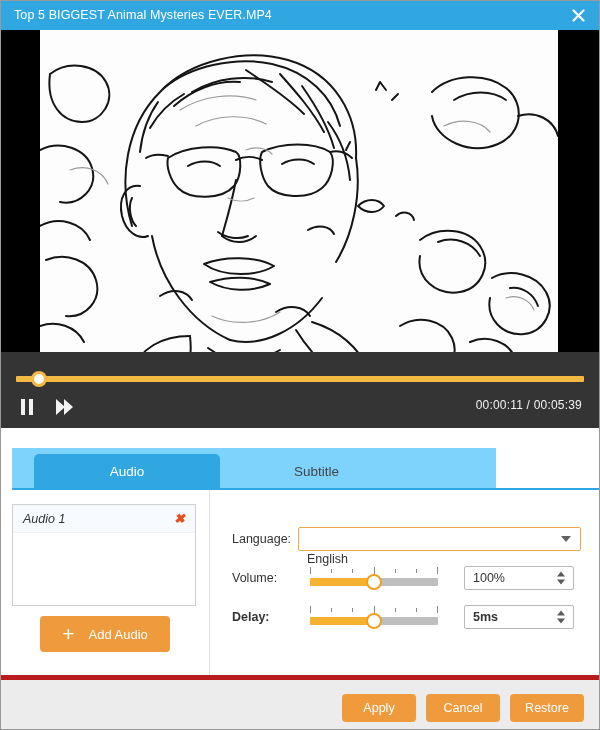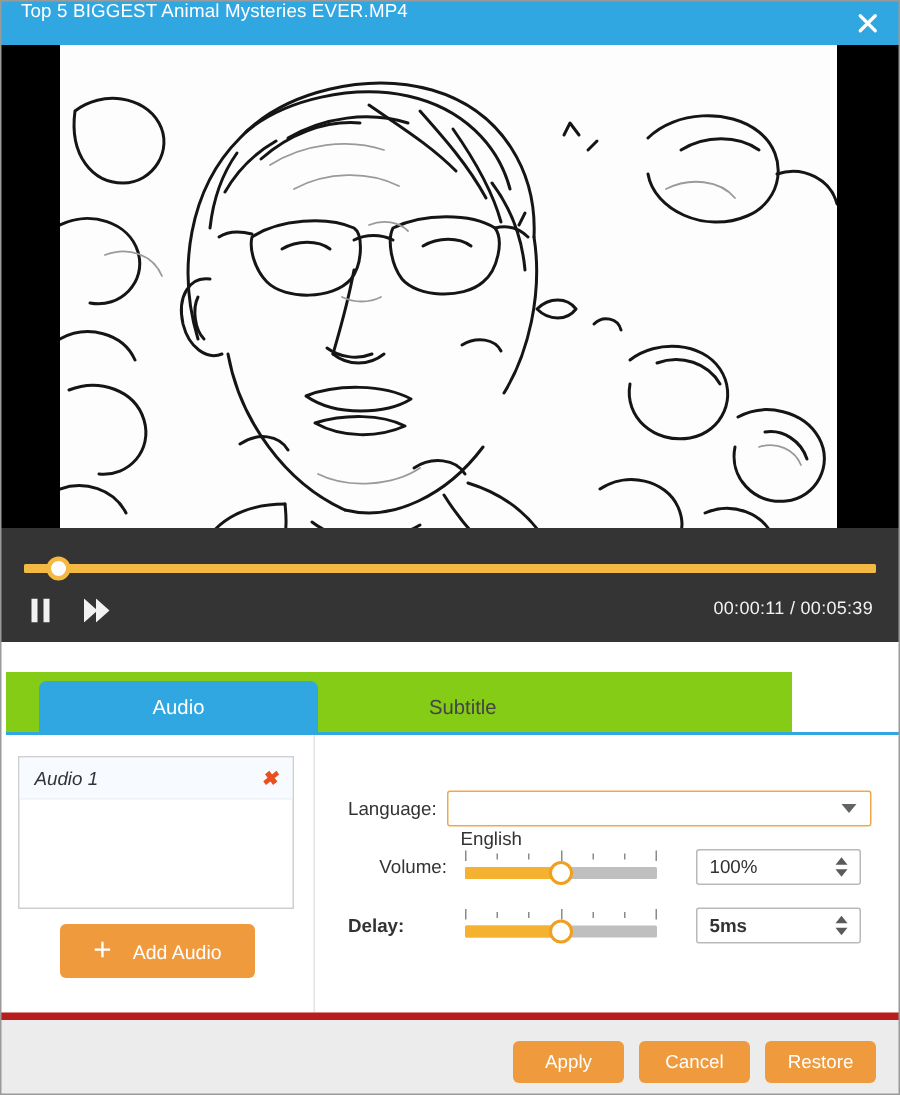--- a/index.html
+++ b/index.html
@@ -21,21 +21,21 @@
     box-sizing: border-box;
   }
 
   
   .titlebar {
     position: absolute;
     left: 0; top: 0;
     width: 600px; height: 30px;
     background: #31a7e2;
     display: flex;
-    align-items: flex-start;
+    align-items: center;
     justify-content: space-between;
   }
   .titlebar-title {
     color: #ffffff;
     font-size: 12.5px;
     padding-left: 14px;
     letter-spacing: 0.1px;
     white-space: nowrap;
     overflow: hidden;
   }
@@ -114,23 +114,23 @@
     right: 18px; top: 46px;
     color: #f2f2f2;
     font-size: 12px;
     letter-spacing: 0.2px;
     white-space: nowrap;
   }
 
   
   .tabs-row {
     position: absolute;
-    left: 4px; top: 448px;
-    width: 524px; height: 42px;
-    background: #84cc16;
+    left: 12px; top: 448px;
+    width: 484px; height: 42px;
+    background: #7dd3fc;
   }
   .tabs-underline {
     position: absolute;
     left: 0; bottom: 0;
     width: 600px; height: 2px;
     background: #31a7e2;
   }
   .tab {
     position: absolute;
     bottom: 2px;
@@ -230,21 +230,21 @@
 
   
   .form-row {
     position: absolute;
     left: 232px;
     height: 26px;
     display: flex;
     align-items: center;
   }
   .row-language { top: 36px; }
-  .row-volume   { top: 75px; text-align: right; }
+  .row-volume   { top: 75px; }
   .row-delay    { top: 114px; font-weight: bold; }
 
   .form-label {
     width: 66px;
     font-size: 12.5px;
     color: #333333;
     flex: 0 0 auto;
   }
 
   .select-box {

